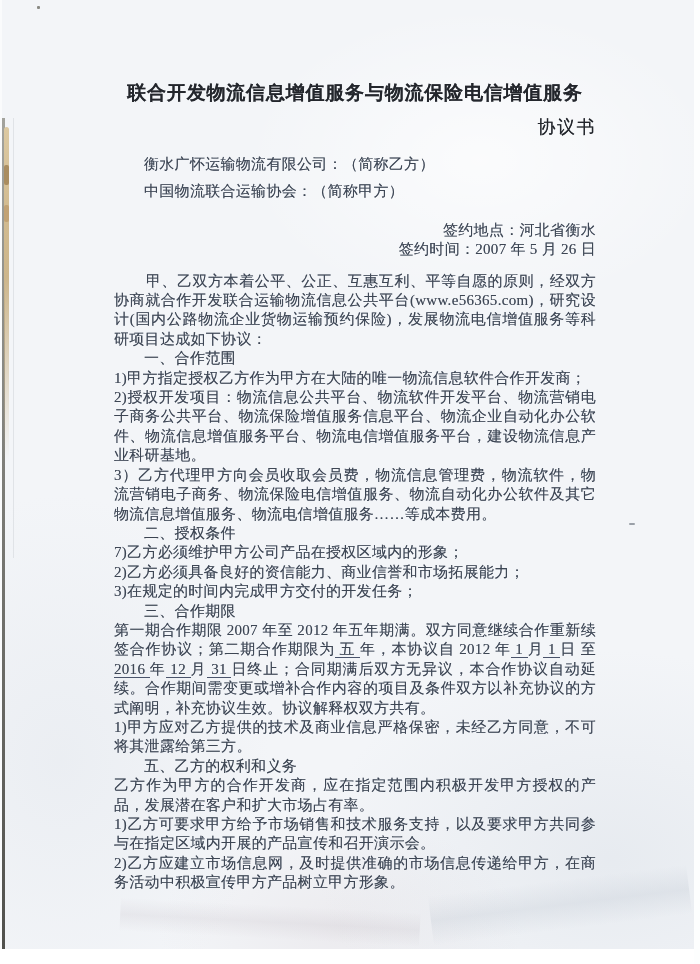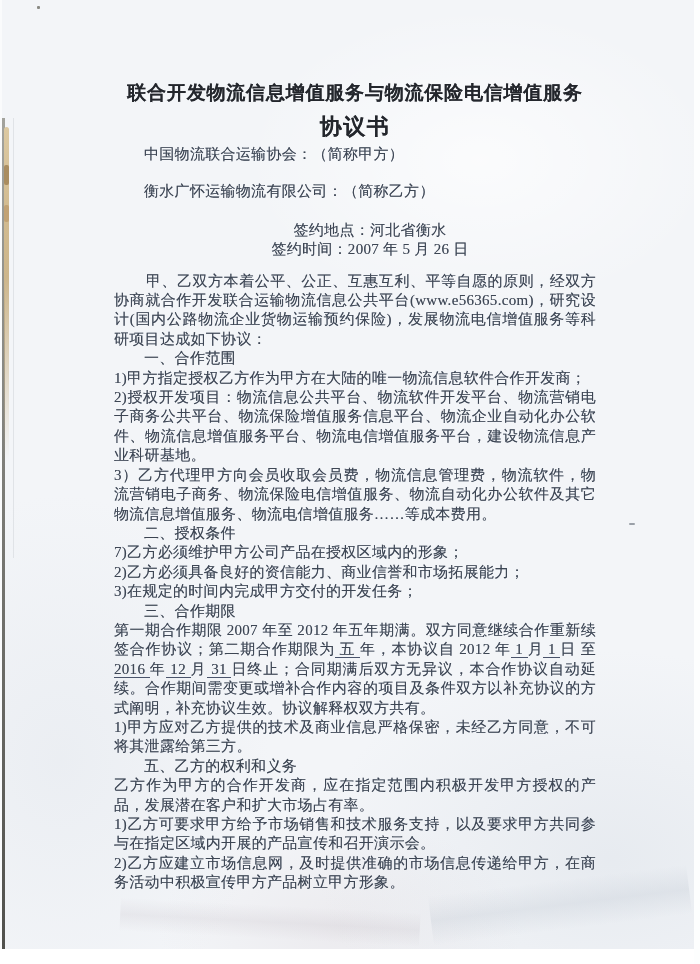--- a/index.html
+++ b/index.html
@@ -44,28 +44,28 @@
     letter-spacing:0.3px;
   }
   .title-1{
     margin:82px 0 0 0;
     font-size:19px;line-height:21px;font-weight:700;
     text-align:center;color:#23262c;letter-spacing:0.8px;
     text-shadow:0 0 0.6px rgba(25,28,36,0.65);
   }
   .title-2{
     margin:14px 0 0 0;
-    font-size:22px;line-height:20px;font-weight:700;
-    text-align:center;color:#23262c;letter-spacing:1.5px;
+    font-size:18px;line-height:20px;font-weight:400;
+    text-align:right;color:#23262c;letter-spacing:1.5px;
     text-shadow:0 0 0.6px rgba(25,28,36,0.65);
   }
   .party{margin:0 0 0 30px;text-align:left;}
   .party-a{margin-top:8px;}
   .party-b{margin-top:18px;}
-  .signing{margin:19px 0 0 30px;text-align:center;}
+  .signing{margin:19px 0 0 30px;text-align:right;}
   .signing p{margin:0;}
   .preamble{margin:12px 0 0 0;text-indent:32px;}
   .sec{margin:0;text-indent:30px;color:#3a4350;}
   .para{margin:0;}
   .u{border-bottom:1px solid #49536b;}
 </style>
 </head>
 <body>
 
 <div class="paper">
@@ -81,22 +81,22 @@
   <div class="crease-1"></div>
   <div class="crease-2"></div>
   <div class="edge-bottom-white"></div>
   <div class="edge-right-white"></div>
 
   <div class="doc">
 
     <h1 class="title-1">联合开发物流信息增值服务与物流保险电信增值服务</h1>
     <h2 class="title-2">协议书</h2>
 
+    <p class="party party-b">衡水广怀运输物流有限公司：（简称乙方）</p>
     <p class="party party-a">中国物流联合运输协会：（简称甲方）</p>
-    <p class="party party-b">衡水广怀运输物流有限公司：（简称乙方）</p>
 
     <div class="signing">
       <p>签约地点：河北省衡水</p>
       <p>签约时间：2007 年 5 月 26 日</p>
     </div>
 
     <p class="preamble">甲、乙双方本着公平、公正、互惠互利、平等自愿的原则，经双方协商就合作开发联合运输物流信息公共平台(www.e56365.com)，研究设计(国内公路物流企业货物运输预约保险)，发展物流电信增值服务等科研项目达成如下协议：</p>
 
     <p class="sec">一、合作范围</p>
     <p class="para">1)甲方指定授权乙方作为甲方在大陆的唯一物流信息软件合作开发商；</p>

